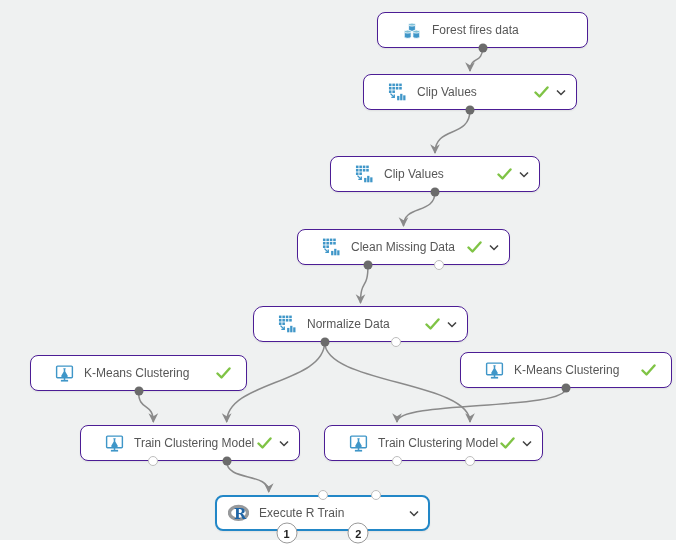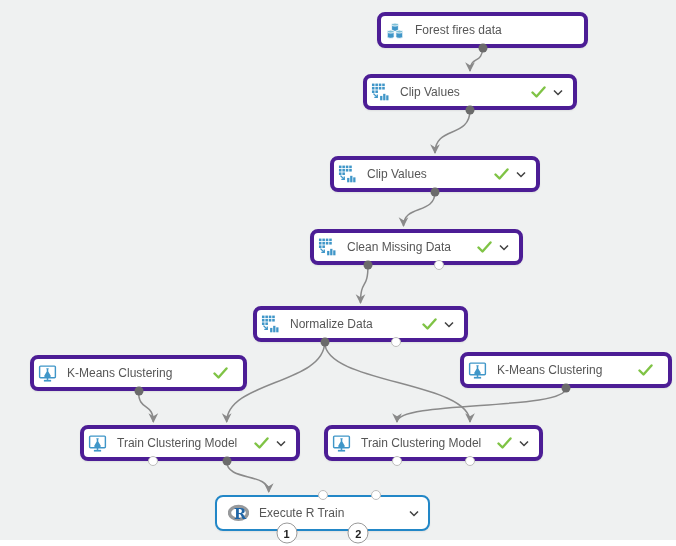--- a/index.html
+++ b/index.html
@@ -1,19 +1,19 @@
 <!DOCTYPE html>
 <html><head>
 <meta charset="utf-8">
 <style>
   html,body{margin:0;padding:0;background:#e4e6e6;font-family:"Liberation Sans",sans-serif;}
   #canvas{position:relative;width:676px;height:546px;background:#eff1f1;overflow:hidden;}
   #edge-layer{position:absolute;left:0;top:0;width:676px;height:546px;}
-  .node{position:absolute;box-sizing:border-box;background:#fff;border:4px solid #4c1d95;
-        border-radius:8px;display:flex;align-items:center;padding:0 10px 0 4px;
+  .node{position:absolute;box-sizing:border-box;background:#fff;border:1px solid #4c1d95;
+        border-radius:8px;display:flex;align-items:center;padding:0 10px 0 24px;
         box-shadow:0 1px 2px rgba(0,0,0,0.07);cursor:pointer;}
   .node.selected{border:2px solid #2287c7;padding:0 9px 0 11px;}
   .node-icon{display:flex;align-items:center;margin-right:10px;flex:0 0 auto;}
   .node-label{font-size:12px;color:#565656;white-space:nowrap;overflow:hidden;flex:1 1 auto;}
   .status-wrap{display:flex;align-items:center;margin-left:auto;flex:0 0 auto;}
   .check-pad{margin-right:16px;}
   .check{display:flex;align-items:center;margin-right:5px;}
   .chev{display:flex;align-items:center;cursor:pointer;padding:2px 0 0 2px;}
   .port{position:absolute;border-radius:50%;transform:translate(-50%,-50%);box-sizing:border-box;cursor:crosshair;}
   .port.filled{width:9px;height:9px;background:#6b6b6b;}
@@ -132,21 +132,21 @@
           </svg>
         </span>
         <span class="chev">
           <svg width="10" height="8" viewBox="0 0 10 8">
   <path d="M1,1.5 L5,5.5 L9,1.5" fill="none" stroke="#404040" stroke-width="1.5"></path>
           </svg>
         </span>
       </span>
     </div>
     <div class="port filled" style="left: 435px; top: 192px;"></div>
-    <div class="node" style="left: 310px; top: 229px; width: 213px; height: 36px;">
+    <div class="node" style="left: 297px; top: 229px; width: 213px; height: 36px;">
       <span class="node-icon">
         <svg viewBox="0 0 20 20" width="19" height="19">
       <g fill="#3f96c8">
         <rect x="1" y="0.6" width="2.7" height="2.7"></rect>
             <rect x="4.6" y="0.6" width="2.7" height="2.7"></rect>
             <rect x="8.2" y="0.6" width="2.7" height="2.7"></rect>
             <rect x="11.8" y="0.6" width="2.7" height="2.7"></rect>
         <rect x="1" y="4.2" width="2.7" height="2.7"></rect>
             <rect x="4.6" y="4.2" width="2.7" height="2.7"></rect>
             <rect x="8.2" y="4.2" width="2.7" height="2.7"></rect>
@@ -172,21 +172,21 @@
         </span>
         <span class="chev">
           <svg width="10" height="8" viewBox="0 0 10 8">
   <path d="M1,1.5 L5,5.5 L9,1.5" fill="none" stroke="#404040" stroke-width="1.5"></path>
           </svg>
         </span>
       </span>
     </div>
     <div class="port filled" style="left: 367.993px; top: 265px;"></div>
     <div class="port empty" style="left: 439.007px; top: 265px;"></div>
-    <div class="node" style="left: 253px; top: 306px; width: 215px; height: 36px;">
+    <div class="node" style="left: 253px; top: 306px; width: 215px; height: 36px; border-radius: 10px;">
       <span class="node-icon">
         <svg viewBox="0 0 20 20" width="19" height="19">
       <g fill="#3f96c8">
         <rect x="1" y="0.6" width="2.7" height="2.7"></rect>
             <rect x="4.6" y="0.6" width="2.7" height="2.7"></rect>
             <rect x="8.2" y="0.6" width="2.7" height="2.7"></rect>
             <rect x="11.8" y="0.6" width="2.7" height="2.7"></rect>
         <rect x="1" y="4.2" width="2.7" height="2.7"></rect>
             <rect x="4.6" y="4.2" width="2.7" height="2.7"></rect>
             <rect x="8.2" y="4.2" width="2.7" height="2.7"></rect>

